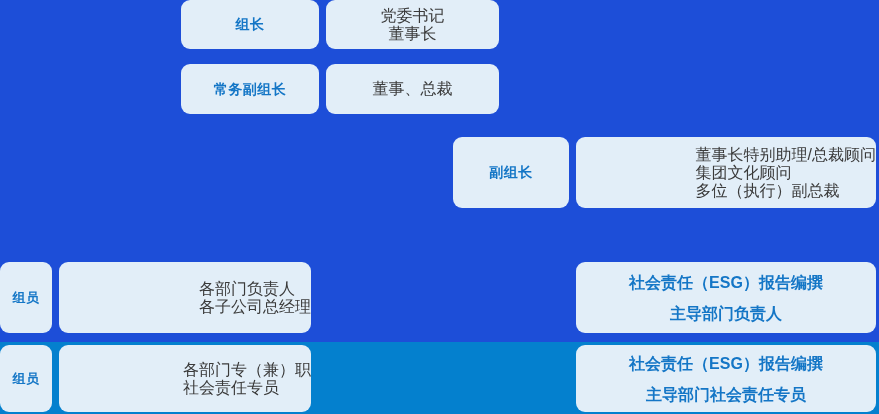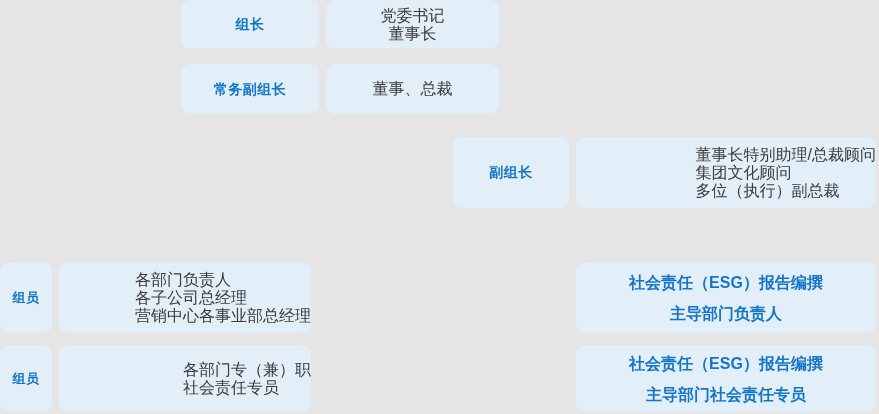--- a/index.html
+++ b/index.html
@@ -9,22 +9,22 @@
   body {
     width: 879px;
     height: 414px;
     background: #0480ce;
     font-family: "Liberation Sans", "DejaVu Sans", sans-serif;
     overflow: hidden;
   }
   .org-chart {
     position: relative;
     width: 879px;
-    height: 414px;
-    background: #e5e5e5;
+    height: 342px;
+    background: #1d4ed8;
   }
   .card {
     position: absolute;
     background: #e2eef8;
     border-radius: 9px;
     box-sizing: border-box;
     display: flex;
     flex-direction: column;
     align-items: center;
     justify-content: center;
@@ -127,21 +127,20 @@
     </div>
   </div>
 
   <div class="card" id="card-r4-role">
     <span class="role-label small">组员</span>
   </div>
   <div class="card align-left-block" id="card-r4-detail">
     <div class="card-lines">
       <span class="detail-line">各部门负责人</span>
       <span class="detail-line">各子公司总经理</span>
-      <span class="detail-line">营销中心各事业部总经理</span>
     </div>
   </div>
   <div class="card" id="card-r4-esg">
     <div class="card-lines center">
       <span class="esg-line">社会责任（ESG）报告编撰</span>
       <span class="esg-line">主导部门负责人</span>
     </div>
   </div>
 
   <div class="card" id="card-r5-role">

